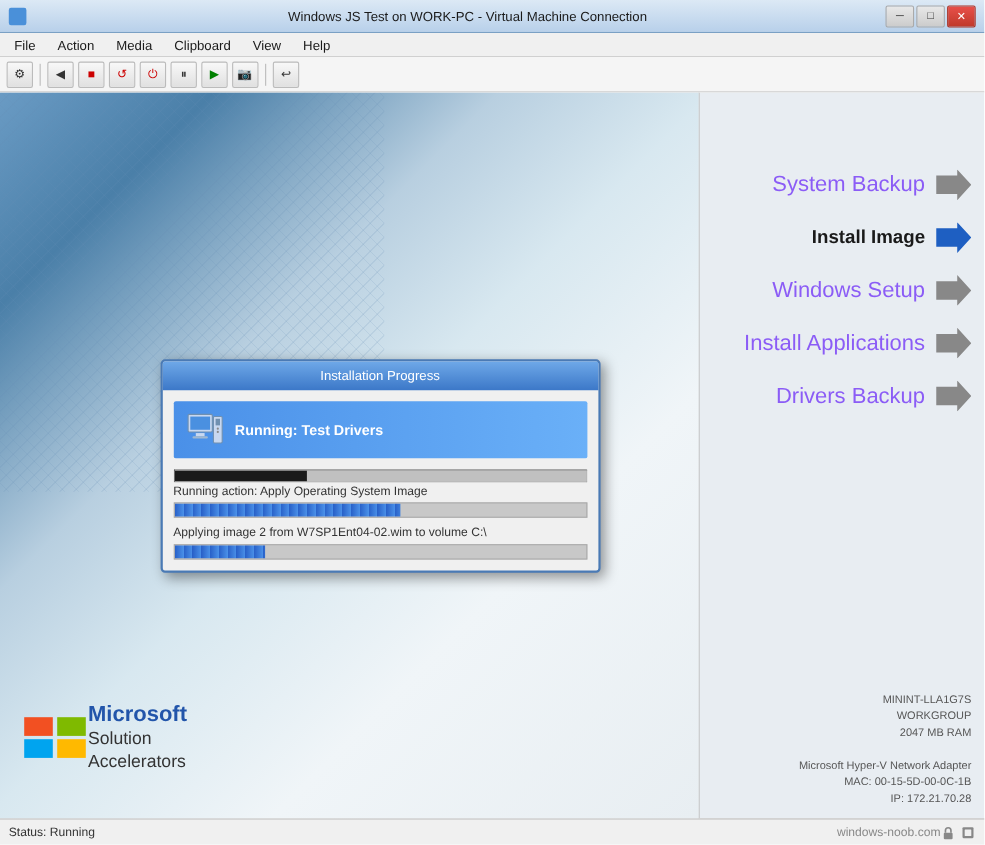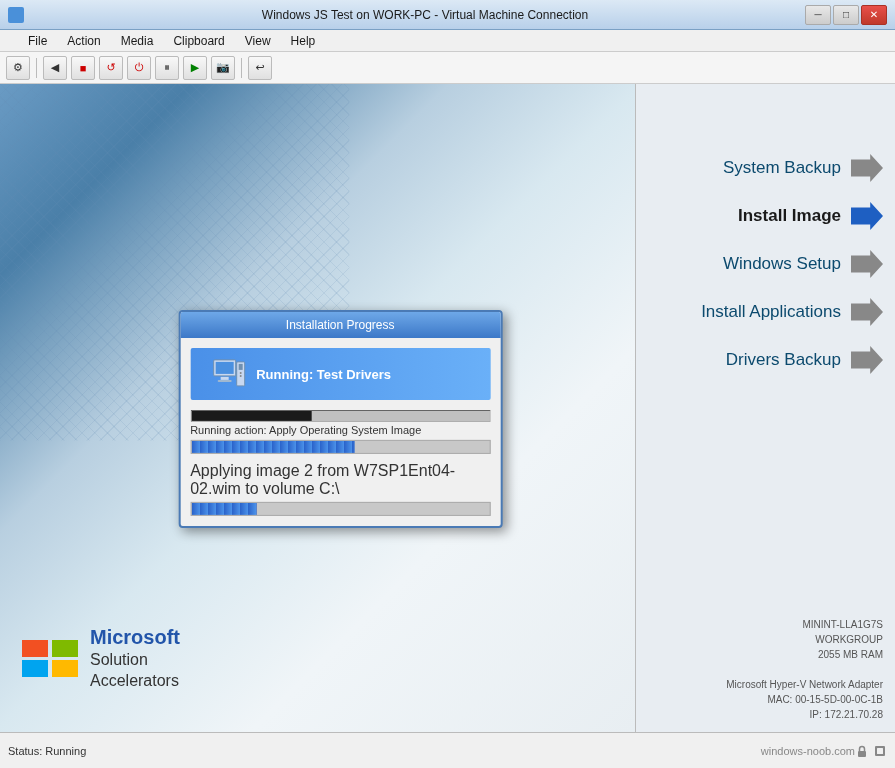--- a/index.html
+++ b/index.html
@@ -60,21 +60,21 @@
       color: white;
       border-color: #a93226;
     }
 
     
     #menu-bar {
       background: #f0f0f0;
       height: 22px;
       display: flex;
       align-items: center;
-      padding: 0 20px;
+      padding: 0 5px;
       border-bottom: 1px solid #ccc;
       font-size: 12px;
       gap: 4px;
     }
     .menu-item {
       padding: 2px 8px;
       cursor: pointer;
       color: #1a1a1a;
     }
 
@@ -158,22 +158,22 @@
     }
 
     .sidebar-step {
       display: flex;
       align-items: center;
       justify-content: flex-end;
       padding: 10px 12px;
       gap: 10px;
     }
     .sidebar-step-label {
-      font-size: 17px;
-      color: #0c4a6e;
+      font-size: 20px;
+      color: #8b5cf6;
       text-align: right;
     }
     .sidebar-step-label.active {
       font-weight: bold;
       color: #1a1a1a;
       font-size: 17px;
     }
     .sidebar-arrow {
       width: 32px;
       height: 28px;
@@ -194,21 +194,21 @@
       color: #555;
       line-height: 1.5;
     }
 
     
     #progress-dialog {
       position: absolute;
       top: 50%;
       left: 50%;
       transform: translate(-43%, -45%);
-      width: 324px;
+      width: 400px;
       background: #f0f0f0;
       border: 2px solid #4a7ab5;
       border-radius: 4px;
       box-shadow: 4px 4px 12px rgba(0,0,0,0.4);
     }
     #dialog-titlebar {
       background: linear-gradient(to bottom, #6ea8e8 0%, #3c78c8 100%);
       padding: 6px 10px;
       color: white;
       font-size: 12px;
@@ -217,21 +217,21 @@
       border-radius: 2px 2px 0 0;
     }
     #dialog-body {
       padding: 10px;
     }
     #dialog-header-row {
       display: flex;
       align-items: center;
       gap: 10px;
       background: linear-gradient(to right, #4a90e8, #6ab0f8);
-      padding: 8px 20px;
+      padding: 8px 10px;
       border-radius: 2px;
       margin-bottom: 10px;
     }
     .dialog-computer-icon {
       width: 36px;
       height: 36px;
       flex-shrink: 0;
     }
     #dialog-step-text {
       color: white;
@@ -275,21 +275,21 @@
       background: repeating-linear-gradient(
         90deg,
         #2860c8 0px,
         #4a90e8 8px,
         #2860c8 8px,
         #4a90e8 16px
       );
       width: 55%;
     }
     #dialog-applying-label {
-      font-size: 16px;
+      font-size: 11px;
       color: #333;
       margin-bottom: 4px;
     }
     #dialog-applying-progress {
       width: 100%;
       height: 14px;
       background: #c8c8c8;
       border: 1px solid #aaa;
       position: relative;
       overflow: hidden;
@@ -302,21 +302,21 @@
         #4a90e8 8px,
         #2860c8 8px,
         #4a90e8 16px
       );
       width: 22%;
     }
 
     
     #status-bar {
       background: #f0f0f0;
-      height: 36px;
+      height: 24px;
       display: flex;
       align-items: center;
       border-top: 1px solid #bbb;
       padding: 0 8px;
       font-size: 11px;
       color: #333;
       justify-content: space-between;
     }
     #status-left { display: flex; align-items: center; gap: 4px; }
     #status-center { 
@@ -331,21 +331,20 @@
       height: 14px;
     }
 
     
     #ms-branding {
       position: absolute;
       bottom: 40px;
       left: 20px;
       display: flex;
       align-items: center;
-      gap: 10px;
     }
     #ms-logo {
       width: 60px;
       height: 40px;
     }
     #ms-text {
       font-size: 16px;
       color: #333;
       font-weight: normal;
       line-height: 1.3;
@@ -473,21 +472,21 @@
     </div>
 
     <div class="sidebar-step">
       <span class="sidebar-step-label">Drivers Backup</span>
       <div class="sidebar-arrow"></div>
     </div>
 
     <div id="system-info">
       <div>MININT-LLA1G7S</div>
       <div>WORKGROUP</div>
-      <div>2055 MB RAM</div>
+      <div>2047 MB RAM</div>
       <br>
       <div>Microsoft Hyper-V Network Adapter</div>
       <div>MAC: 00-15-5D-00-0C-1B</div>
       <div>IP: 172.21.70.28</div>
     </div>
 
   </div>
 
 </div>
 

